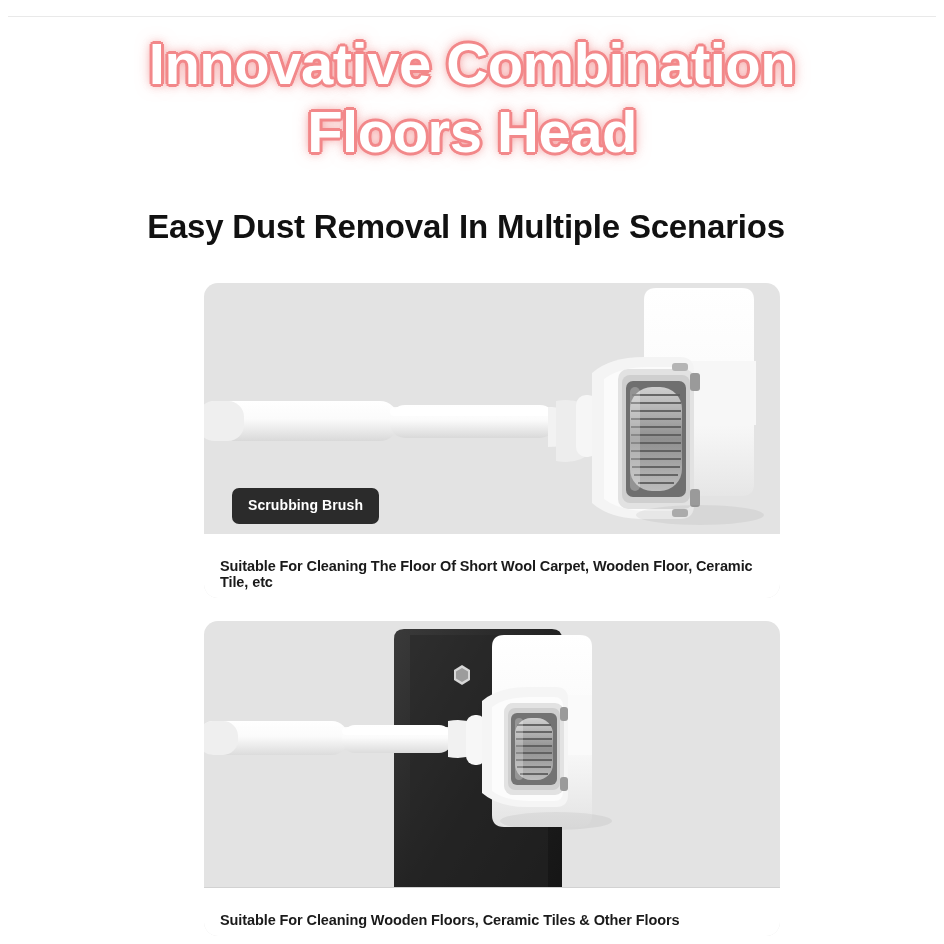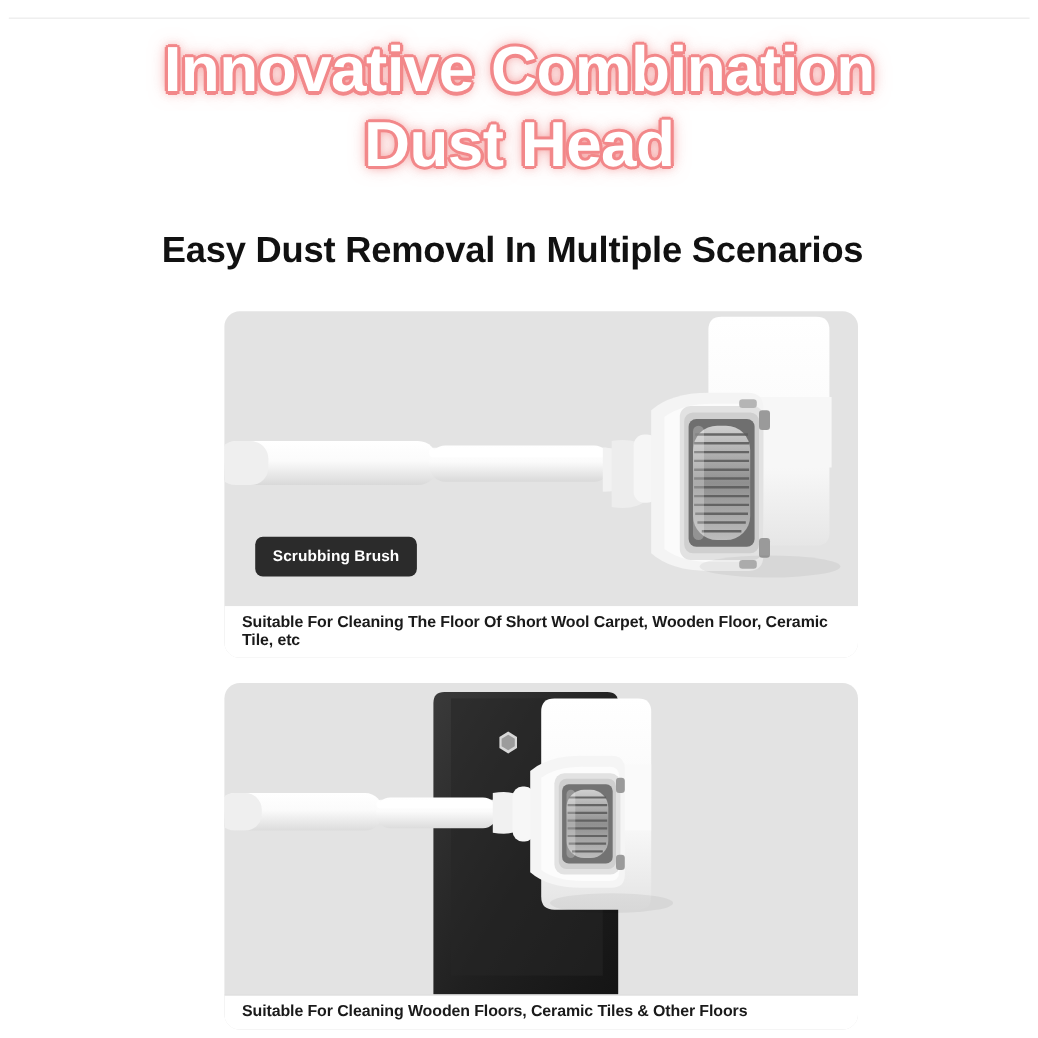--- a/index.html
+++ b/index.html
@@ -81,21 +81,21 @@
   #badge-2{bottom:60px;}
 
   .caption{
     position:absolute;
     left:0;right:0;bottom:0;
     background:#ffffff;
     color:#1a1a1a;
     font-size:14.5px;
     font-weight:bold;
     letter-spacing:-0.1px;
-    padding:7px 16px 8px 16px;
+    padding:24px 16px 8px 16px;
     box-sizing:border-box;
     text-align:left;
   }
   .caption-border{
     border-top:1px solid #d2d2d2;
   }
 
   
   .art{
     position:absolute;inset:0;
@@ -104,21 +104,21 @@
 </style>
 </head>
 <body>
 
 <div class="page">
 
   <div class="top-rule"></div>
 
   <div class="headline">
     <span class="line1">Innovative Combination</span>
-    <span class="line2">Dust Head</span>
+    <span class="line2">Floors Head</span>
   </div>
 
   <div class="subhead">Easy Dust Removal In Multiple Scenarios</div>
 
   <div class="card" id="card-1">
 
     <svg class="art" viewBox="0 0 576 315" preserveAspectRatio="none">
       <defs>
         <linearGradient id="tubeG1" x1="0" y1="0" x2="0" y2="1">
           <stop offset="0%" stop-color="#ffffff"></stop>

